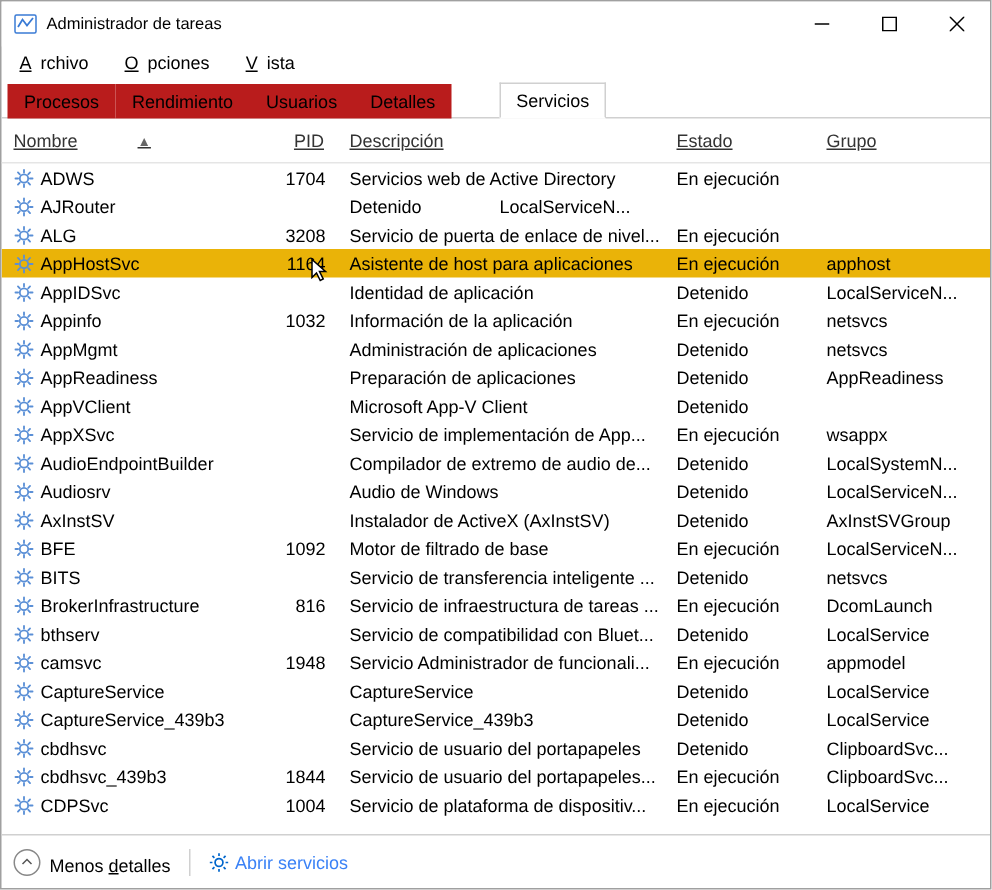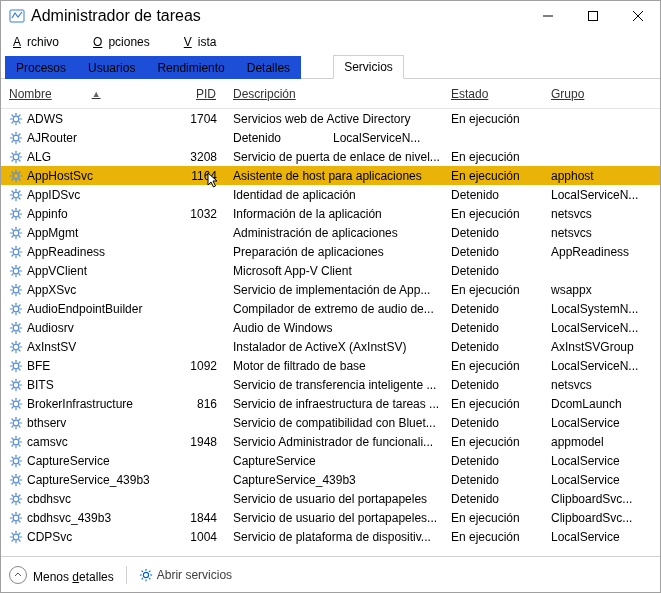--- a/index.html
+++ b/index.html
@@ -17,50 +17,50 @@
     flex-direction: column;
   }
   .titlebar {
     display: flex;
     align-items: center;
     height: 30px;
     padding-left: 8px;
     background: #fff;
   }
   .titlebar .app-icon { width: 16px; height: 16px; margin-right: 6px; }
-  .titlebar .title { flex: 1; font-size: 16px; }
+  .titlebar .title { flex: 1; font-size: 11px; }
   .win-btn {
     width: 45px; height: 30px;
     display: flex; align-items: center; justify-content: center;
     color: #000;
   }
   .win-btn svg { width: 10px; height: 10px; }
   .menubar {
     display: flex;
-    gap: 16px;
+    gap: 6px;
     padding: 2px 6px 4px 6px;
     font-size: 12px;
   }
   .menubar span { padding: 2px 6px; }
   .menubar span u { text-decoration: underline; }
   .tabs {
     display: flex;
     padding: 0 4px;
     border-bottom: 1px solid #d0d0d0;
     font-size: 12px;
     align-items: flex-end;
     height: 24px;
   }
   .tab {
     padding: 4px 10px;
     border: 1px solid transparent;
     border-bottom: none;
     position: relative;
     top: 1px;
-    background: #1d4ed8;
+    background: #b91c1c;
   }
   .tab.active {
     border-color: #d0d0d0;
     border-bottom: 1px solid #fff;
     background: #fff;
     margin-left: 32px;
   }
   .header-row {
     display: flex;
     border-bottom: 1px solid #e5e5e5;
@@ -104,21 +104,21 @@
   .footer {
     height: 36px;
     border-top: 1px solid #d0d0d0;
     display: flex;
     align-items: center;
     padding: 0 8px;
     gap: 8px;
     font-size: 12px;
   }
   .footer .sep { width:1px; height:18px; background:#d0d0d0; margin:0 4px; }
-  .footer .link { color: #404040; }
+  .footer .link { color: #3b82f6; }
   .chevron-circle {
     width: 18px; height: 18px;
     border: 1px solid #888;
     border-radius: 50%;
     display: flex; align-items: center; justify-content: center;
     margin-right: 6px;
     font-size: 10px;
     color: #555;
   }
   .gear-icon { width:14px; height:14px; margin-right:4px; }
@@ -151,22 +151,22 @@
 </div>
 
 <div class="menubar">
   <span><u>A</u><span>rchivo</span></span>
   <span><u>O</u><span>pciones</span></span>
   <span><u>V</u><span>ista</span></span>
 </div>
 
 <div class="tabs">
   <div class="tab">Procesos</div>
+  <div class="tab">Rendimiento</div>
   <div class="tab">Usuarios</div>
-  <div class="tab">Rendimiento</div>
   <div class="tab">Detalles</div>
   <div class="tab active">Servicios</div>
 </div>
 
 <div class="header-row">
   <div class="col-name">
     <span>Nombre</span>
     <span class="sort-arrow">▲</span>
   </div>
   <div class="col-pid">PID</div>

